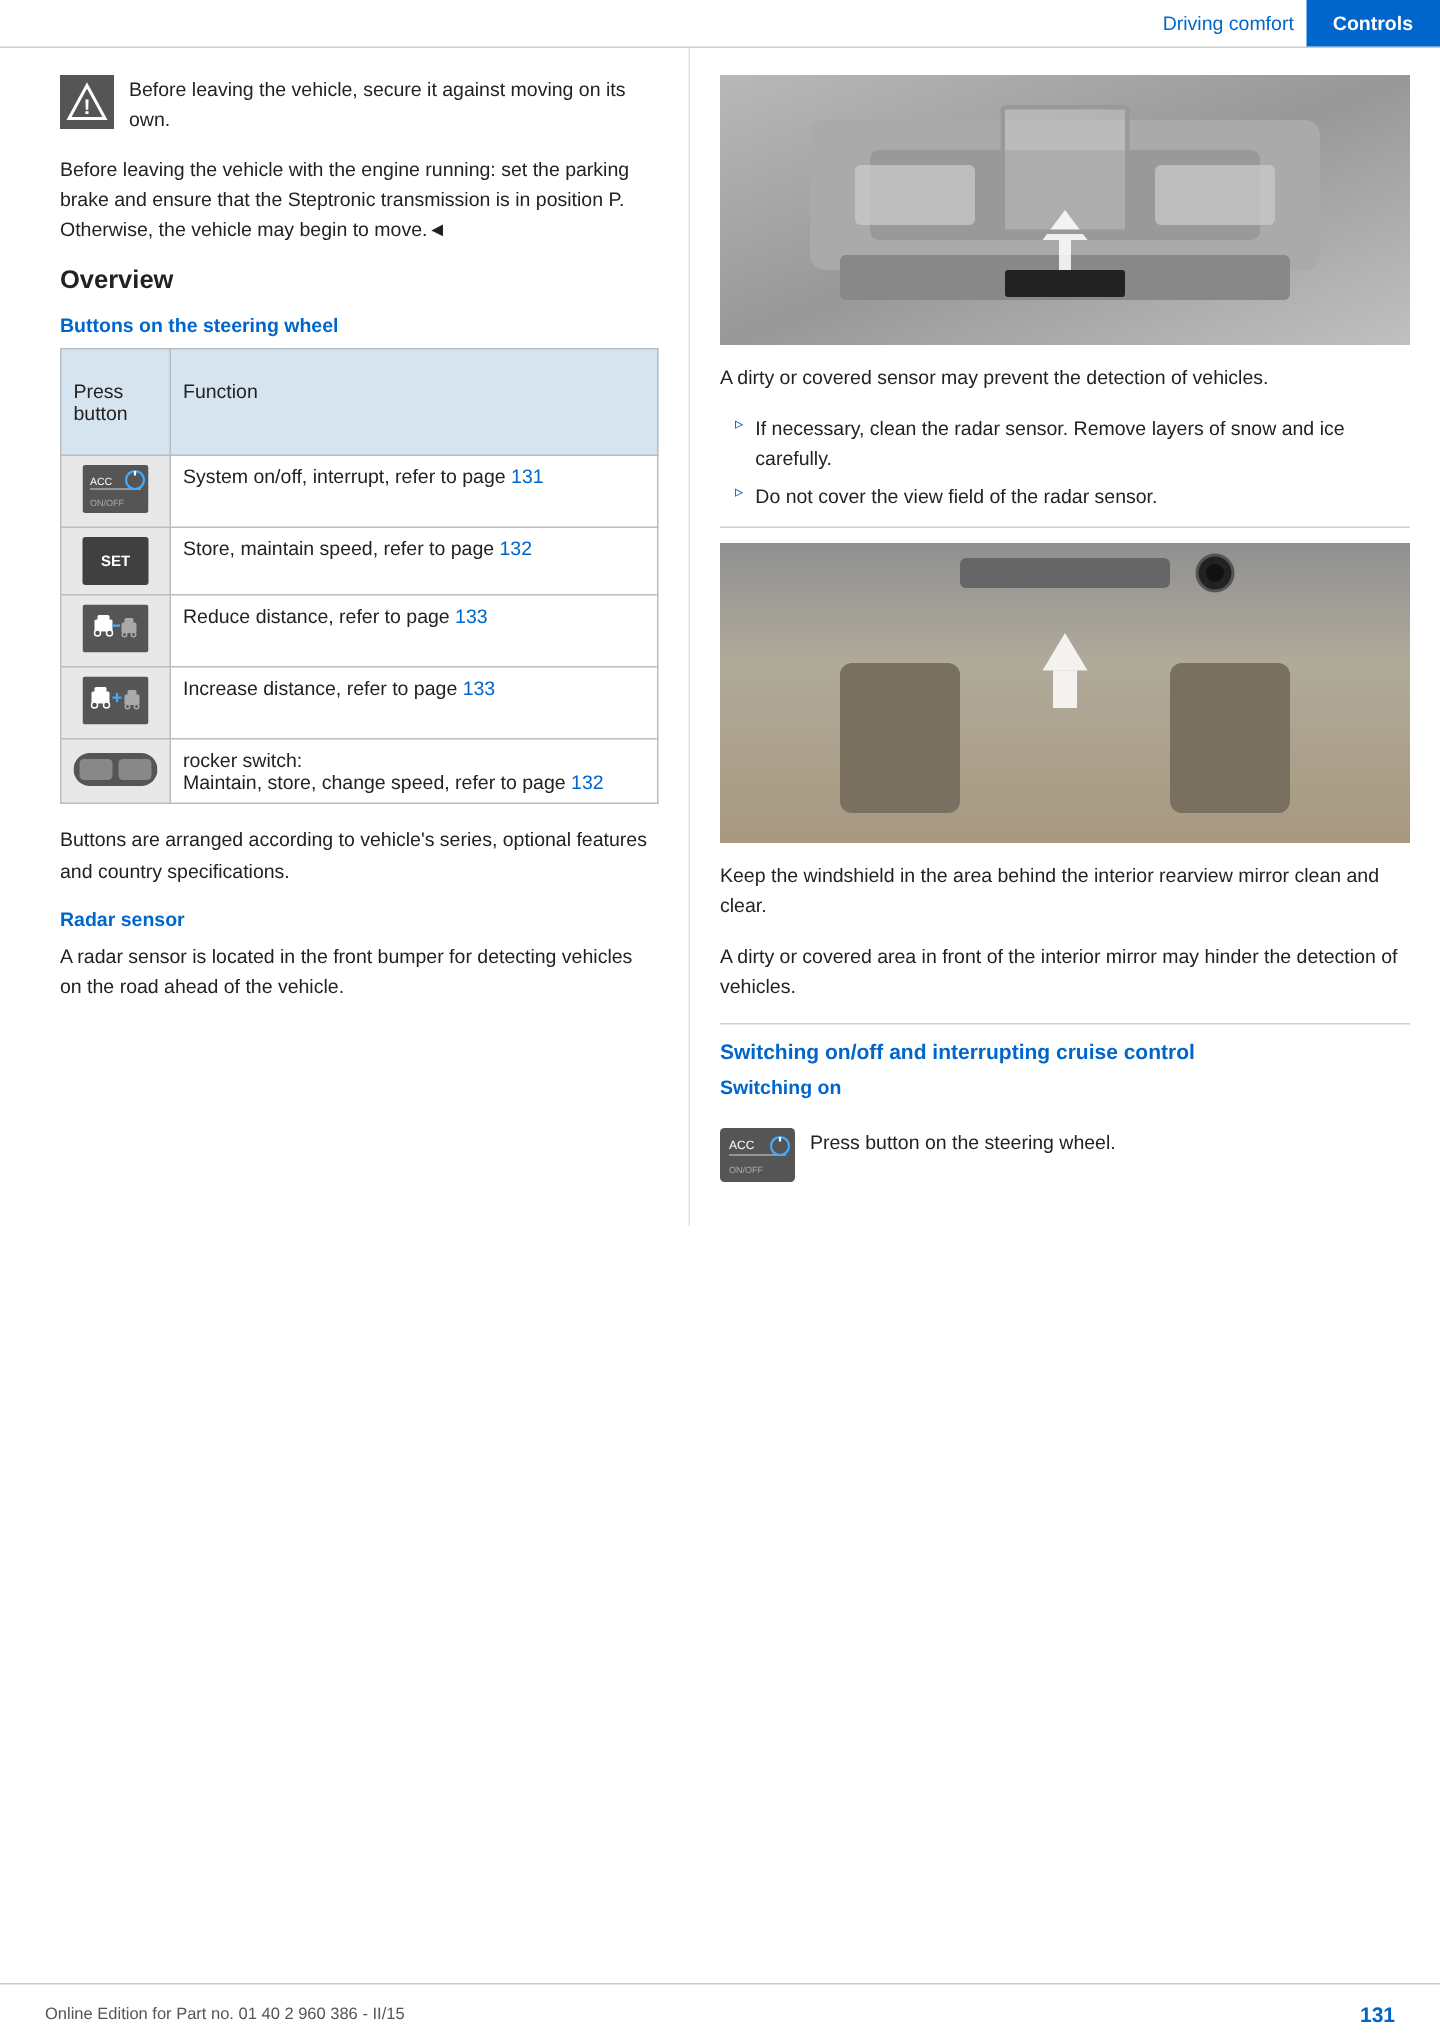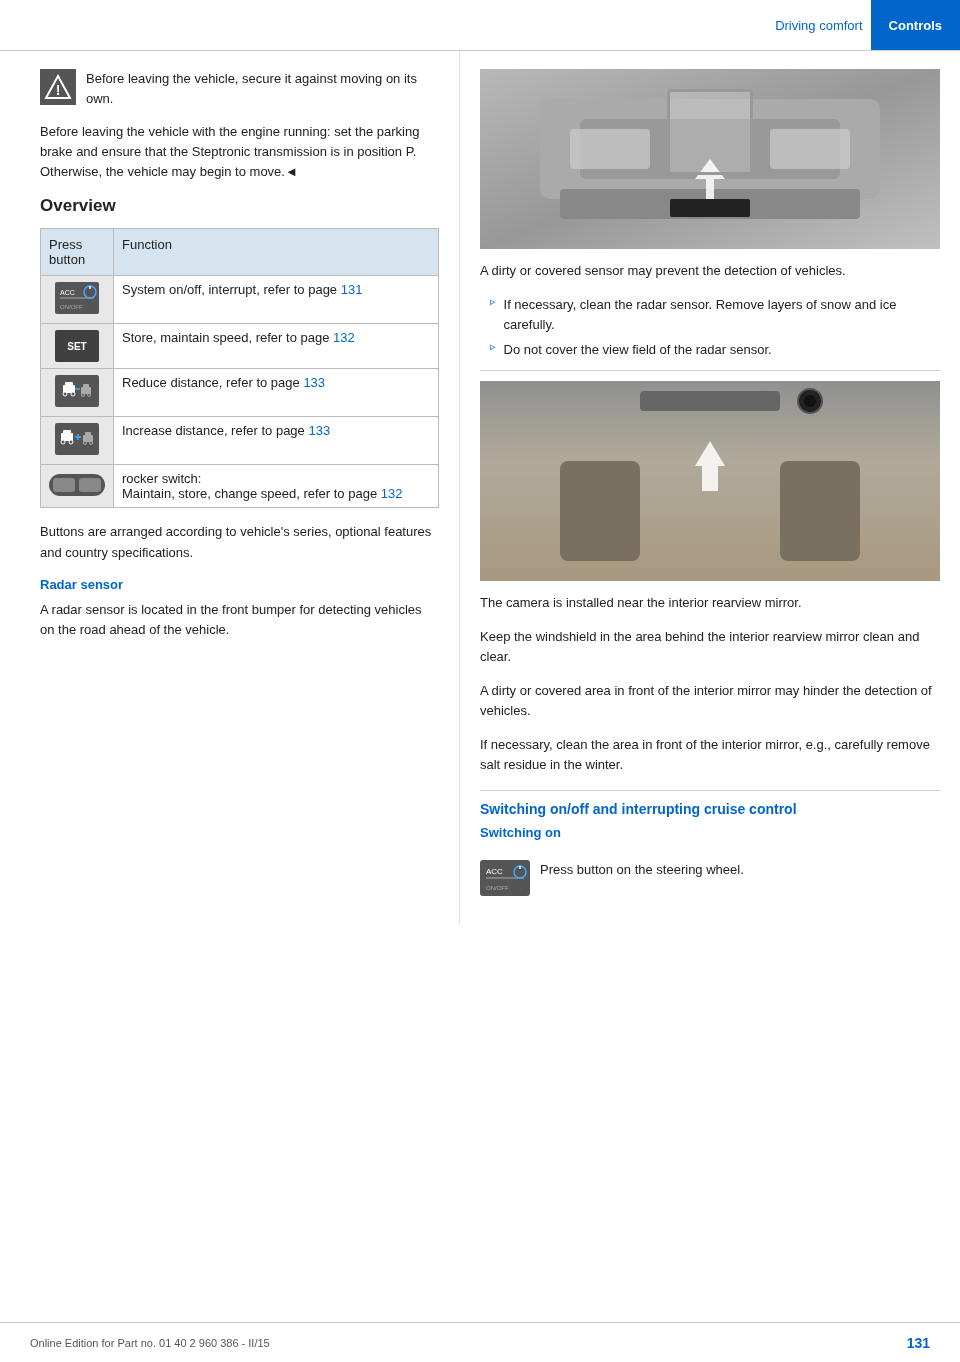--- a/index.html
+++ b/index.html
@@ -12,21 +12,21 @@
       min-height: 1362px;
       position: relative;
     }
 
     
     .header {
       display: flex;
       justify-content: flex-end;
       align-items: center;
       border-bottom: 1px solid #ccc;
-      height: 51px;
+      height: 32px;
     }
     .header-driving-comfort {
       color: #0066cc;
       font-size: 13px;
       padding-right: 8px;
     }
     .header-controls {
       background: #0066cc;
       color: #fff;
       font-size: 13px;
@@ -107,21 +107,21 @@
     
     .btn-table {
       width: 100%;
       border-collapse: collapse;
       margin-bottom: 14px;
       border: 1px solid #bbb;
     }
     .btn-table th {
       background: #d6e4f0;
       border: 1px solid #bbb;
-      padding: 8px 8px;
+      padding: 20px 8px;
       font-size: 13px;
       font-weight: normal;
       text-align: left;
       vertical-align: top;
     }
     .btn-table td {
       border: 1px solid #bbb;
       padding: 6px 8px;
       font-size: 13px;
       vertical-align: middle;
@@ -292,20 +292,21 @@
           <text x="14" y="22" text-anchor="middle" font-size="14" font-weight="bold" fill="white">!</text>
         </svg>
       </div>
       <div class="warning-text">Before leaving the vehicle, secure it against moving on its own.</div>
     </div>
 
     <div class="body-text">Before leaving the vehicle with the engine running: set the parking brake and ensure that the Steptronic transmission is in position P. Otherwise, the vehicle may begin to move.◄</div>
 
     <div class="section-heading">Overview</div>
 
+    <div class="subsection-heading">Buttons on the steering wheel</div>
 
     <table class="btn-table">
       <thead>
         <tr>
           <th>Press button</th>
           <th>Function</th>
         </tr>
       </thead>
       <tbody>
 
@@ -463,24 +464,22 @@
         <rect x="160" y="10" width="140" height="20" rx="4" fill="#666"></rect>
 
         <circle cx="330" cy="20" r="12" fill="#222" stroke="#555" stroke-width="2"></circle>
         <circle cx="330" cy="20" r="6" fill="#111"></circle>
 
         <polygon points="230,60 215,85 245,85" fill="white" opacity="0.85"></polygon>
         <rect x="222" y="85" width="16" height="25" fill="white" opacity="0.85"></rect>
       </svg>
     </div>
 
-    <div class="body-text">The camera is installed near the interior rearview mirror.</div>
     <div class="body-text">Keep the windshield in the area behind the interior rearview mirror clean and clear.</div>
     <div class="body-text">A dirty or covered area in front of the interior mirror may hinder the detection of vehicles.</div>
-    <div class="body-text">If necessary, clean the area in front of the interior mirror, e.g., carefully remove salt residue in the winter.</div>
 
     <hr class="divider">
 
     <div class="switch-heading">Switching on/off and interrupting cruise control</div>
 
     <div class="switch-subheading">Switching on</div>
 
     <div class="inline-icon-row">
       <div>
         <svg width="50" height="36" viewBox="0 0 50 36">

